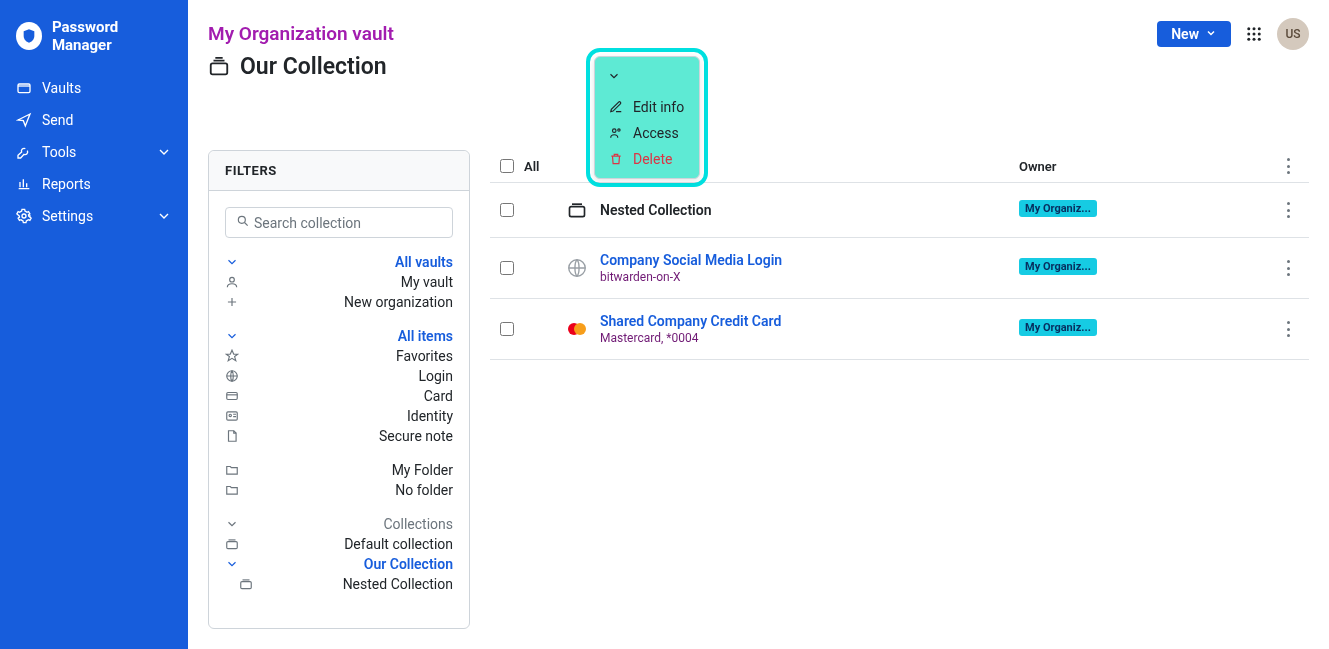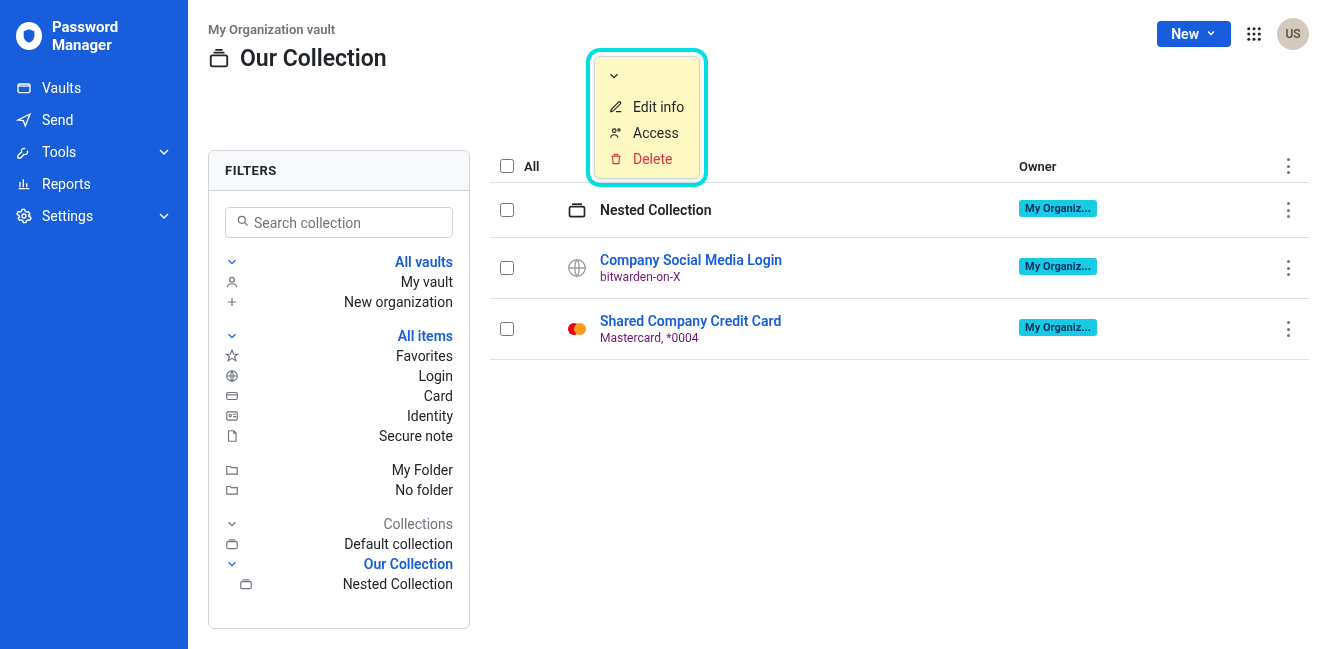--- a/index.html
+++ b/index.html
@@ -18,29 +18,29 @@
     
     
     .main { flex: 1; display: flex; flex-direction: column; position: relative; }
     .topbar { display: flex; justify-content: flex-end; align-items: center; padding: 18px 20px 0 20px; gap: 14px; }
     .new-btn { background: #175DDC; color: #fff; border: none; border-radius: 4px; padding: 5px 14px; font-size: 14px; font-weight: 600; display: flex; align-items: center; gap: 6px; cursor: pointer; }
     .app-icon { width: 18px; height: 18px; display: inline-flex; align-items: center; justify-content: center; color: #212529; cursor: pointer; }
     .avatar { width: 32px; height: 32px; border-radius: 50%; background: #d4c9bd; color: #5a4a3a; display: flex; align-items: center; justify-content: center; font-size: 12px; font-weight: 500; cursor: pointer; }
     
     
     .content-head { padding: 0 20px; position: absolute; top: 22px; left: 0; }
-    .breadcrumb { color: #737373; font-size: 13px; font-weight: 600; cursor: pointer; }
+    .breadcrumb { color: #a21caf; font-size: 19px; font-weight: 600; cursor: pointer; }
     .title-row { display: flex; align-items: center; gap: 10px; margin-top: 8px; }
     .title-icon { width: 22px; height: 22px; color: #212529; }
     .title-text { font-size: 23px; font-weight: 600; }
 
     
     .dropdown-wrap { position: absolute; top: 48px; left: 398px; z-index: 10; }
     .highlight-ring { border: 4px solid #00e0e0; border-radius: 14px; padding: 4px; }
-    .dropdown { background: #fef9c3; border: 1px solid #ced4da; border-radius: 6px; box-shadow: 0 2px 6px rgba(0,0,0,0.1); padding: 6px 0; width: 106px; }
+    .dropdown { background: #5eead4; border: 1px solid #ced4da; border-radius: 6px; box-shadow: 0 2px 6px rgba(0,0,0,0.1); padding: 6px 0; width: 106px; }
     .dropdown .chev-trigger { padding: 6px 12px 8px 12px; }
     .dropdown-item { display: flex; align-items: center; gap: 10px; padding: 5px 14px; font-size: 14px; cursor: pointer; color: #212529; }
     .dropdown-item.danger { color: #dc3545; }
     .dropdown-item .di-icon { width: 14px; height: 14px; display: inline-flex; align-items: center; justify-content: center; }
 
     
     .body-row { display: flex; gap: 20px; padding: 100px 20px 20px 20px; }
     
     
     .filter-panel { width: 262px; border: 1px solid #ced4da; border-radius: 6px; flex-shrink: 0; }

